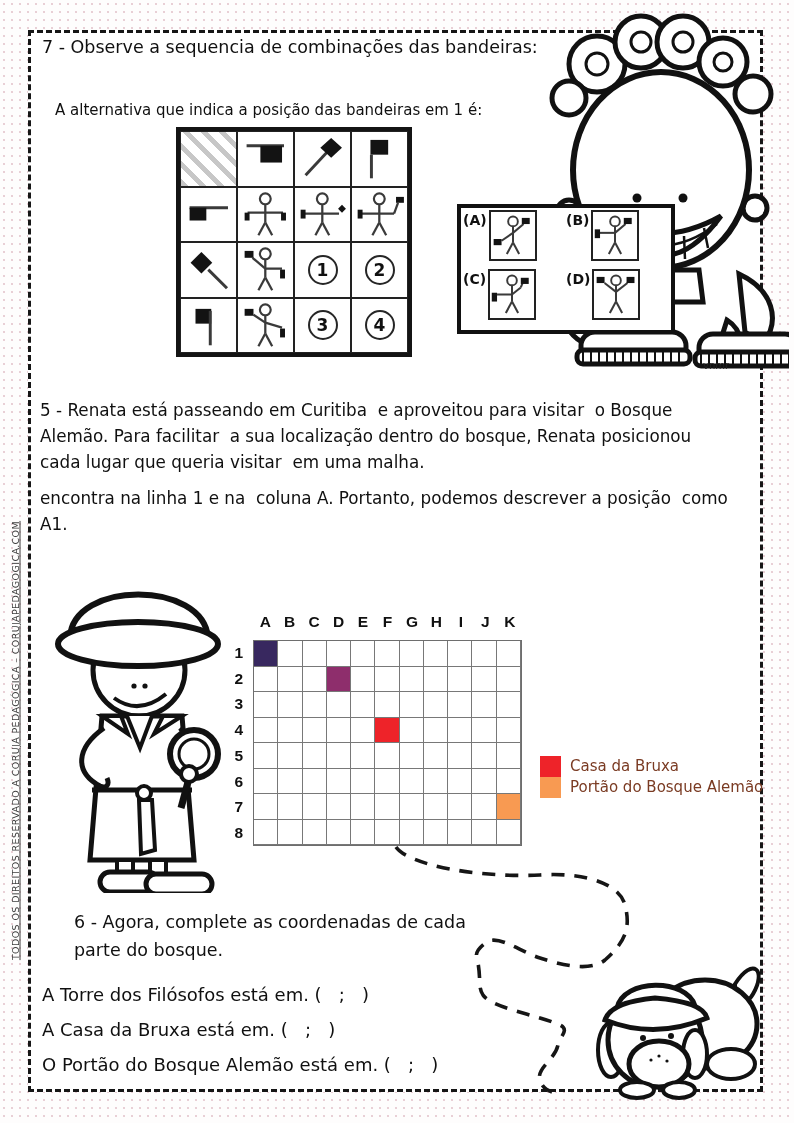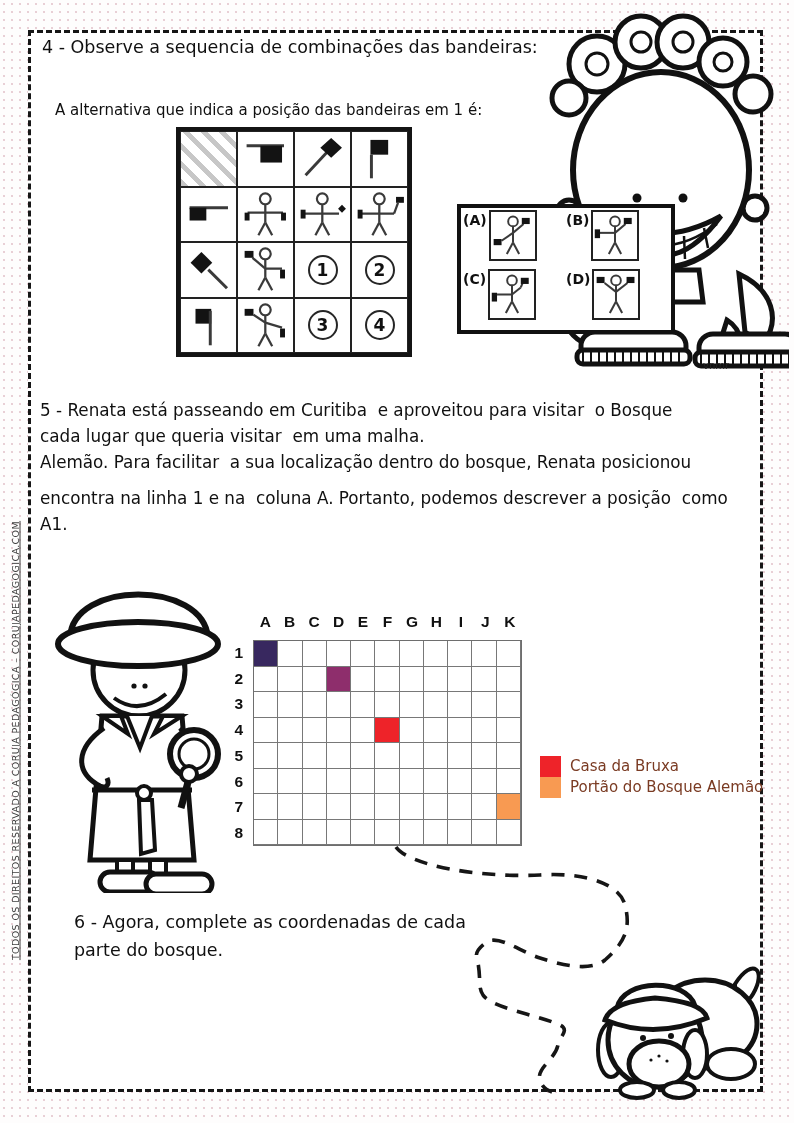--- a/index.html
+++ b/index.html
@@ -68,21 +68,21 @@
 </style>
 </head>
 <body>
 
 <div class="canvas">
 
   <div class="copyright">TODOS OS DIREITOS RESERVADO A CORUJA PEDAGÓGICA – CORUJAPEDAGOGICA.COM</div>
 
   <div class="page-border"></div>
 
-  <div class="q4-title">4 - Observe a sequencia de combinações das bandeiras:</div>
+  <div class="q4-title">7 - Observe a sequencia de combinações das bandeiras:</div>
   <div class="q4-sub">A alternativa que indica a posição das bandeiras em 1 é:</div>
 
   <div class="flag-puzzle" id="flag-puzzle">
       <div class="pz-cell hatched"></div>
       <div class="pz-cell">
         <svg class="pz-icon" viewBox="0 0 50 50">
           <line x1="6" y1="12" x2="44" y2="12" stroke="#3a3a3a" stroke-width="3"></line>
           <rect x="20" y="12" width="22" height="17" fill="#131313"></rect>
         </svg>
       </div>
@@ -291,21 +291,21 @@
             <line x1="25" y1="33" x2="32" y2="46" stroke="#3a3a3a" stroke-width="2.3"></line>
             <line x1="25" y1="22" x2="12" y2="12" stroke="#3a3a3a" stroke-width="2.3"></line>
             <rect x="3" y="5" width="9" height="7" fill="#131313"></rect>
             <line x1="25" y1="22" x2="38" y2="12" stroke="#3a3a3a" stroke-width="2.3"></line>
             <rect x="37" y="5" width="9" height="7" fill="#131313"></rect>
           </svg>
         </span>
       </div>
     </div>
 
-  <div class="para para1" id="q5-para1"><div>5 - Renata está passeando em Curitiba  e aproveitou para visitar  o Bosque</div><div>cada lugar que queria visitar  em uma malha.</div><div>Alemão. Para facilitar  a sua localização dentro do bosque, Renata posicionou</div></div>
+  <div class="para para1" id="q5-para1"><div>5 - Renata está passeando em Curitiba  e aproveitou para visitar  o Bosque</div><div>Alemão. Para facilitar  a sua localização dentro do bosque, Renata posicionou</div><div>cada lugar que queria visitar  em uma malha.</div></div>
   <div class="para para2" id="q5-para2"><div>encontra na linha 1 e na  coluna A. Portanto, podemos descrever a posição  como</div><div>A1.</div></div>
 
   <svg class="detective-svg" width="200" height="335" viewBox="0 0 200 335">
     <circle cx="97" cy="112" r="46" fill="#fff" stroke="#111" stroke-width="5"></circle>
     <g stroke="#555" stroke-width="1.6">
       <path d="M60,100 l8,8 M68,98 l8,8 M76,97 l8,8 M106,97 l8,8 M114,96 l8,8 M122,97 l8,8"></path>
     </g>
     <circle cx="92" cy="128" r="2.6" fill="#111"></circle>
       <circle cx="103" cy="128" r="2.6" fill="#111"></circle>
     <path d="M72,140 Q97,158 124,136" fill="none" stroke="#111" stroke-width="4"></path>
@@ -448,20 +448,21 @@
         <div class="legend-swatch" style="background: rgb(238, 35, 41);"></div>
         <div class="legend-label" style="color: rgb(122, 59, 35);">Casa da Bruxa</div>
       </div>
       <div class="legend-row">
         <div class="legend-swatch" style="background: rgb(248, 154, 82);"></div>
         <div class="legend-label" style="color: rgb(122, 59, 35);">Portão do Bosque Alemão</div>
       </div>
     </div>
 
   <div class="q6-title" id="q6-title"><div>6 - Agora, complete as coordenadas de cada</div><div>parte do bosque.</div></div>
+  <div class="answers" id="answers"><div>A Torre dos Filósofos está em. (   ;   )</div><div>A Casa da Bruxa está em. (   ;   )</div><div>O Portão do Bosque Alemão está em. (   ;   )</div></div>
 
   <svg class="trail-svg" width="260" height="255" viewBox="0 0 260 255">
     <path d="M8,7 C20,25 90,38 152,35 C200,32 232,45 237,65 C242,85 240,100 217,120
              C200,134 165,122 152,118 C130,111 108,92 96,104 C86,112 88,116 90,123
              C93,140 90,148 95,155 C103,168 150,175 172,185 C182,190 172,196 170,205
              C167,220 148,228 152,240 C154,247 158,250 164,252" fill="none" stroke="#161616" stroke-width="3.6" stroke-dasharray="13 10"></path>
   </svg>
 
   <svg class="dog-svg" width="172" height="158" viewBox="0 0 172 158">
     <path d="M142,42 C160,14 174,28 160,52 C155,61 148,62 142,58 Z" fill="#fff" stroke="#111" stroke-width="4"></path>

